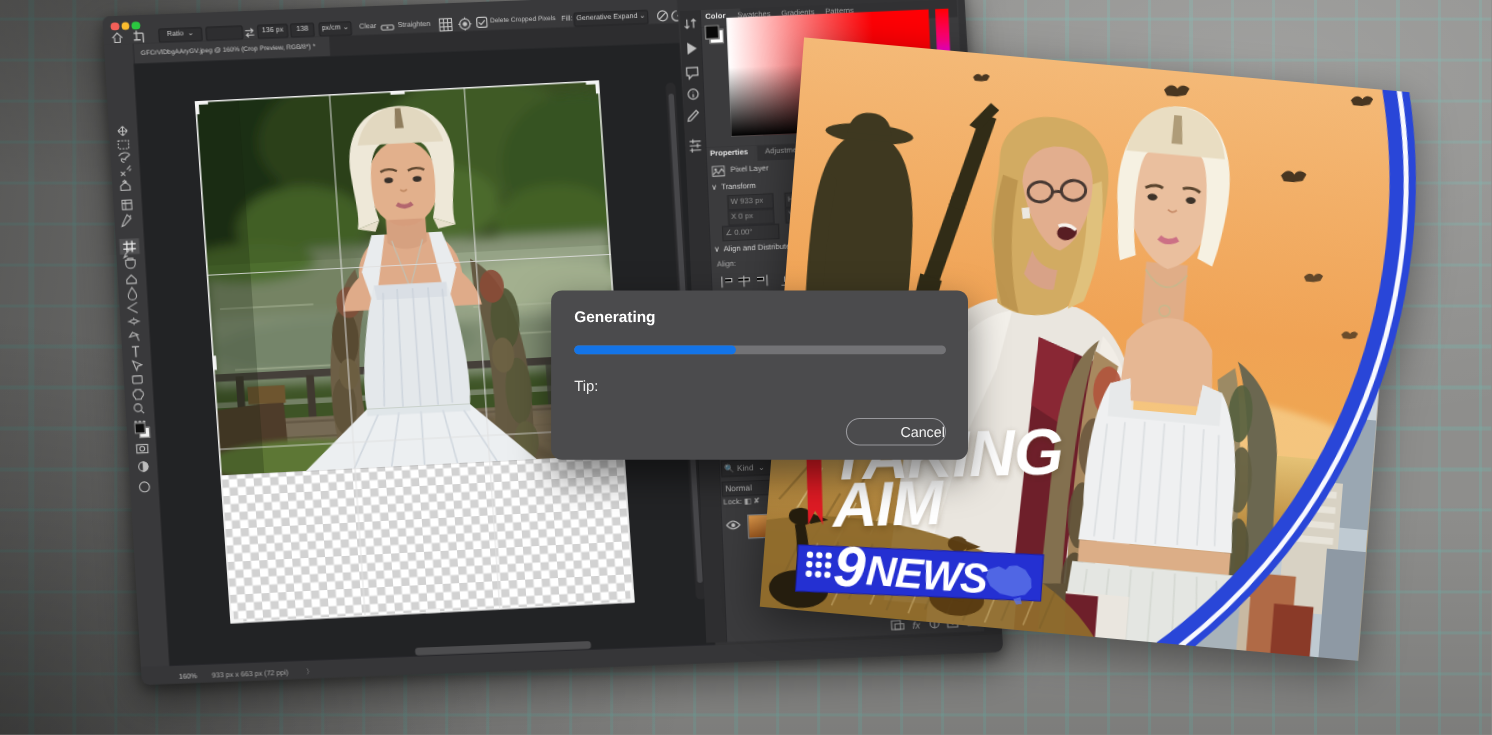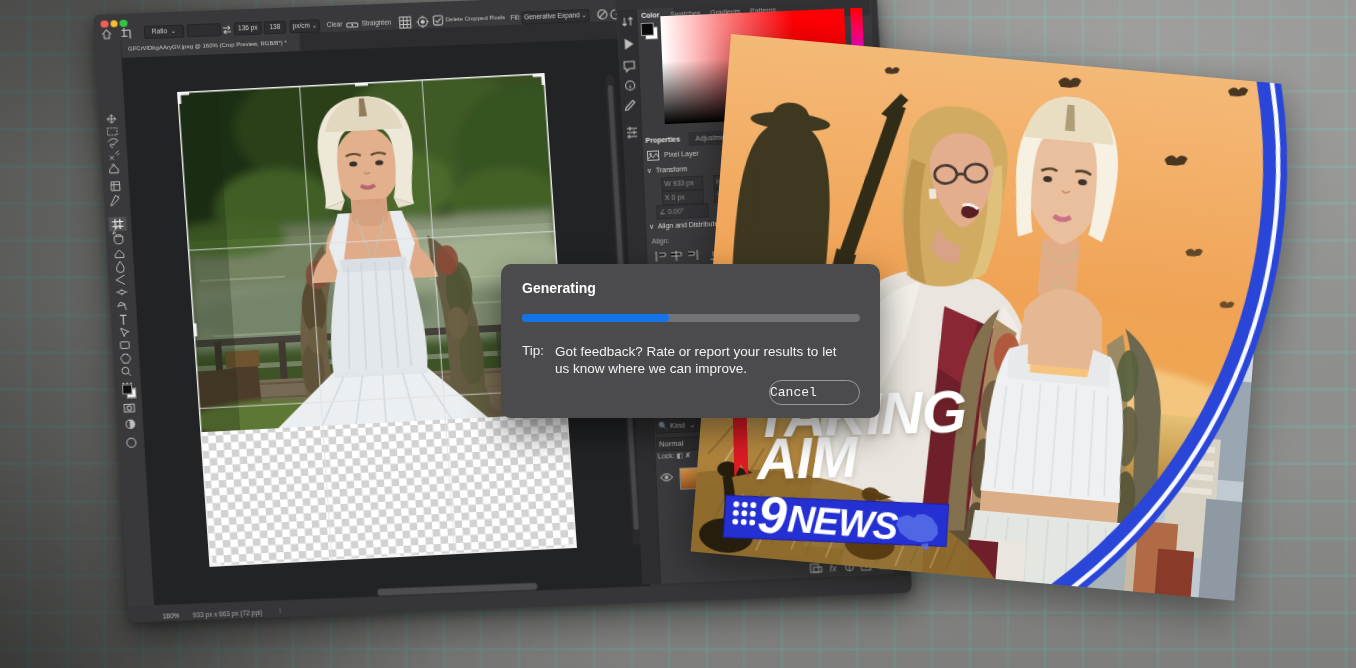--- a/index.html
+++ b/index.html
@@ -39,21 +39,21 @@
 #panels{position:absolute;left:618px;top:10px;width:252px;height:575px;transform:rotate(-2.4deg);transform-origin:0 0;font-size:7px;color:#c0c0c0;filter:blur(0.3px);}
 #panels .strip{position:absolute;left:0;top:0;width:18px;height:575px;background:#2e2e30;}
 #panels .pbg{position:absolute;left:18px;top:0;width:234px;height:575px;background:#3b3b3d;border-left:1px solid #2a2a2c;}
 
 #dialog{position:absolute;left:501px;top:264px;width:379px;height:154px;background:#4b4b4d;border-radius:10px;box-shadow:0 14px 34px rgba(0,0,0,0.5);z-index:40;filter:blur(0.3px);font-family:"Liberation Sans",sans-serif;}
 #dialog .title{position:absolute;left:21px;top:16px;font-size:14px;font-weight:bold;color:#fff;}
 #dialog .track{position:absolute;left:21px;top:50px;width:338px;height:8px;border-radius:4px;background:#737376;}
 #dialog .fill{position:absolute;left:0;top:0;width:147px;height:8px;border-radius:4px;background:#1374e8;}
 #dialog .tip{position:absolute;left:21px;top:79px;font-size:13.5px;color:#ededed;}
 #dialog .txt{position:absolute;left:54px;top:79px;width:320px;font-size:13.5px;line-height:17px;color:#f2f2f2;}
-#dialog .cancel{position:absolute;left:268px;top:116px;width:91px;height:25px;border:1.5px solid #98989c;border-radius:14px;color:#f2f2f2;font-size:13px;text-align:left;line-height:24px;box-sizing:border-box;font-family:Liberation Mono, monospace;}
+#dialog .cancel{position:absolute;left:268px;top:116px;width:91px;height:25px;border:1.5px solid #98989c;border-radius:14px;color:#f2f2f2;font-size:13px;text-align:right;line-height:24px;box-sizing:border-box;}
 
 #aim{position:absolute;left:728px;top:386px;z-index:30;transform:rotate(-1.5deg);color:#fff;font-weight:bold;font-style:italic;text-shadow:0 2px 6px rgba(60,40,10,0.28);filter:blur(0.4px);}
 #aim .rib{position:absolute;left:4px;top:18px;width:14px;height:74px;background:#e01b24;clip-path:polygon(0 0,100% 0,100% 100%,50% 82%,0 100%);}
 #aim .l1{position:absolute;left:25px;top:-3px;font-size:58px;letter-spacing:-1px;transform:scaleY(1.02);transform-origin:0 0;}
 #aim .l2{position:absolute;left:27px;top:41px;font-size:56px;letter-spacing:-1px;transform:scaleY(1.02);transform-origin:0 0;}
 </style></head>
 <body>
 <div id="bg"></div>
 <div id="vig"></div>
 
@@ -620,15 +620,14 @@
   <div class="l1">TAKING</div>
   <div class="l2">AIM</div>
 </div>
 
 <div id="dialog">
   <div class="title">Generating</div>
   <div class="track">
       <div class="fill"></div>
     </div>
   <div class="tip">Tip:</div>
-  <div class="txt">Got feedback? Rate or report your results to let<br>us know where we can improve.</div>
   <div class="cancel">Cancel</div>
 </div>
 
 </body></html>

